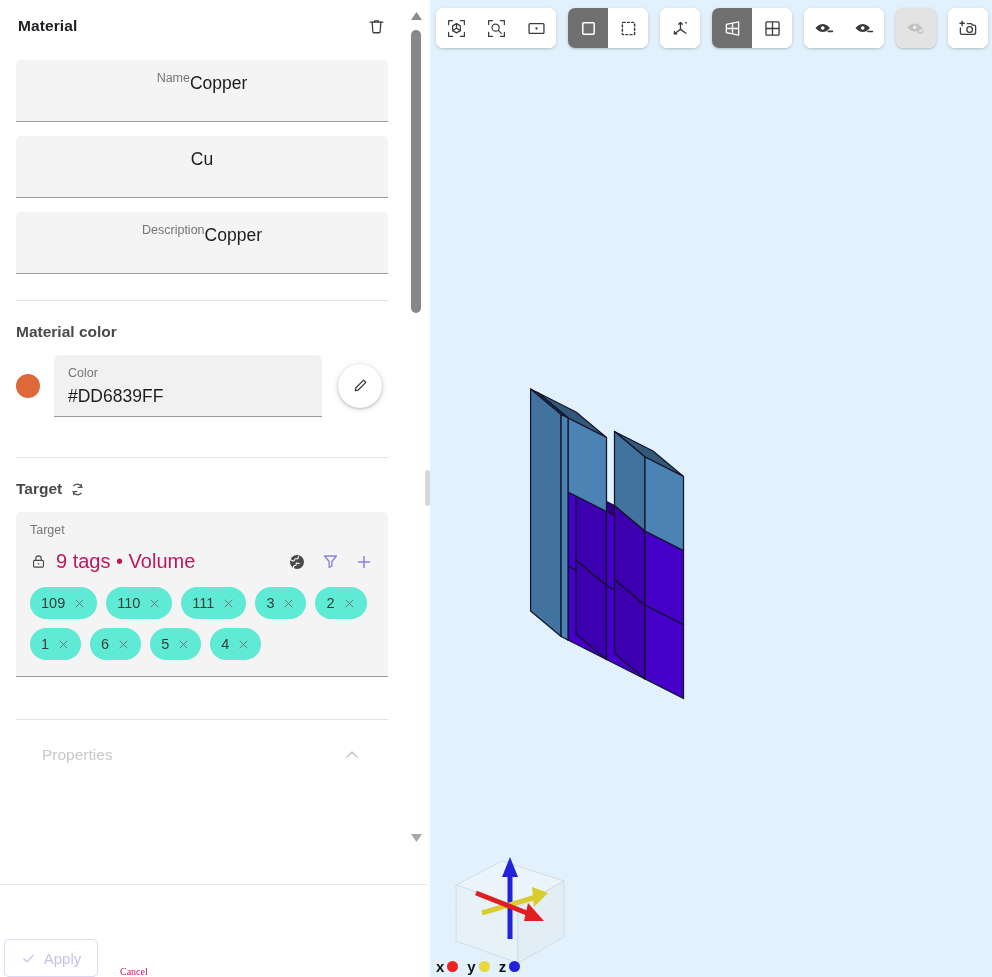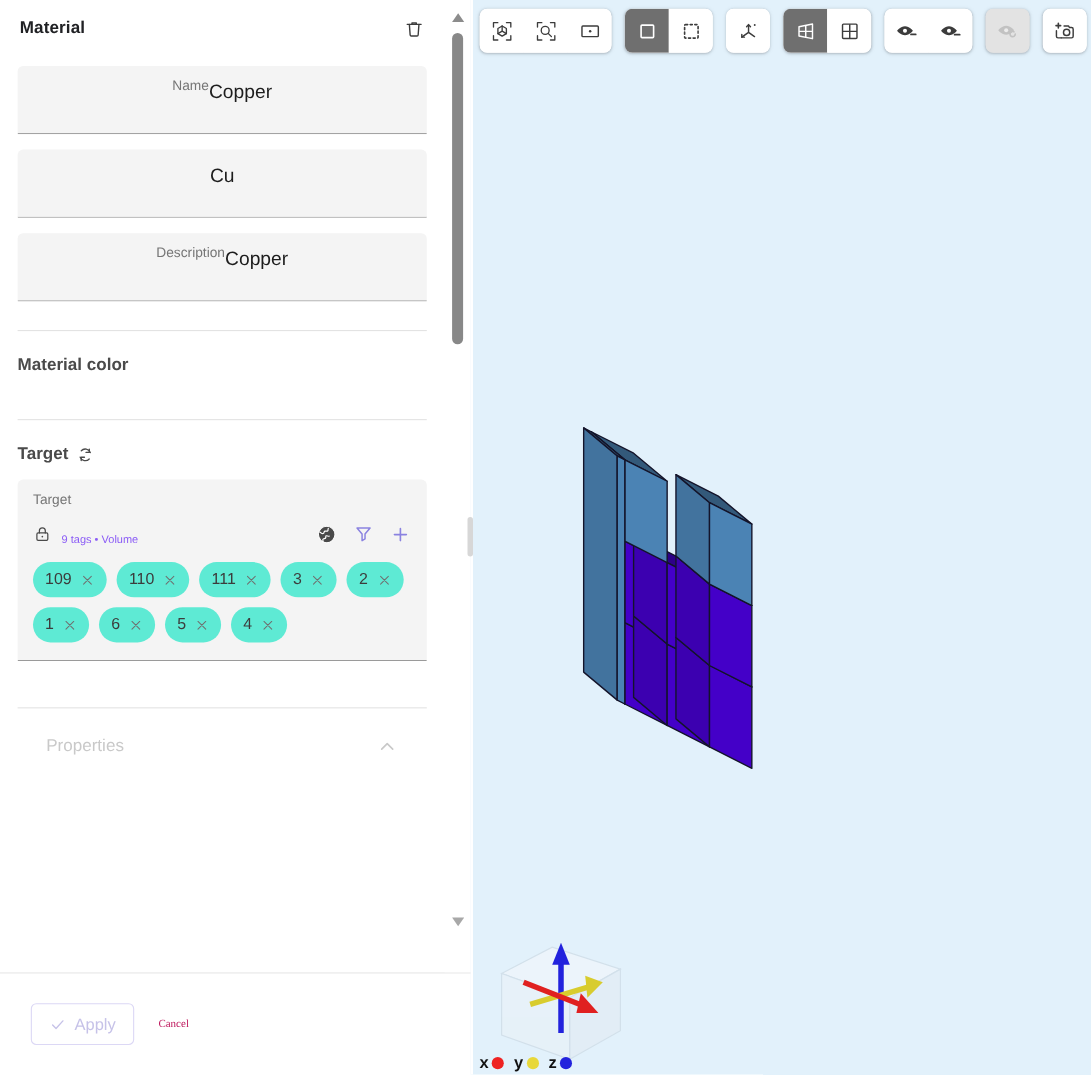--- a/index.html
+++ b/index.html
@@ -77,21 +77,21 @@
   
   .target-box {
     margin-top: 14px;
     background: #f4f4f4;
     border-bottom: 1px solid #9a9a9a;
     border-radius: 5px 5px 0 0;
     padding: 11px 14px 16px 14px;
   }
   .target-box-label { font-size: 12.5px; color: #767676; }
   .tags-head { display: flex; align-items: center; margin-top: 13px; }
-  .tags-head-text { font-size: 10px; color: #8b5cf6; margin-left: 9px; margin-top: 12px; }
+  .tags-head-text { font-size: 20px; color: #be185d; margin-left: 9px; }
   .tags-head-icons { margin-left: auto; display: flex; align-items: center; gap: 14px; }
   .chips { display: flex; flex-wrap: wrap; gap: 9px; margin-top: 14px; }
   .chip {
     background: #5eead4; border-radius: 16px;
     height: 32px; padding: 0 11px;
     display: inline-flex; align-items: center; gap: 8px;
     font-size: 14.5px; color: #3c3c3c; cursor: pointer;
   }
   .chip-x { display: flex; align-items: center; }
 
@@ -116,22 +116,22 @@
   #sb-thumb {
     position: absolute; left: 7px; top: 30px;
     width: 10px; height: 283px; border-radius: 6px;
     background: #888888; cursor: pointer;
   }
 
   
   #panel-footer {
     width: 428px; height: 93px;
     border-top: 1px solid #e7e7e7;
-    display: flex; align-items: center;
-    padding-left: 28px; gap: 22px;
+    display: flex; align-items: flex-end;
+    padding-left: 4px; gap: 22px;
     background: #fff;
   }
   #apply-button {
     height: 38px; min-width: 94px;
     border: 1px solid #dcd8f5; border-radius: 5px;
     background: #ffffff; color: #c6c2e8;
     font-size: 15px; font-family: inherit;
     display: flex; align-items: center; justify-content: center; gap: 8px;
     cursor: default;
   }
@@ -226,20 +226,34 @@
           <div class="field-label">Description</div>
           <div class="field-value">Copper</div>
         </div>
 
         <div class="divider" style="margin-top:26px;"></div>
 
         <div class="section-title" style="margin-top:22px;">
           <span>Material color</span>
         </div>
 
+        <div class="color-row">
+          <span class="color-dot" id="color-dot" style="background: rgb(221, 104, 57);"></span>
+          <div class="color-field">
+            <div class="field-label">Color</div>
+            <div class="field-value">#DD6839FF</div>
+          </div>
+          <button class="edit-fab">
+            <span style="display:flex;">
+              <svg width="18" height="18" viewBox="0 0 24 24" fill="none" stroke="#3c3c3c" stroke-width="1.7" stroke-linecap="round" stroke-linejoin="round">
+                <path d="M16.8 4.2l3 3L9.6 17.4l-3.9.9.9-3.9z"></path>
+              </svg>
+            </span>
+          </button>
+        </div>
 
         <div class="divider" style="margin-top:40px;"></div>
 
         <div class="section-title" style="margin-top:22px;">
           <span>Target</span>
           <span style="display:flex;">
             <svg width="17" height="17" viewBox="0 0 24 24" fill="none" stroke="#4a4a4a" stroke-width="1.7" stroke-linecap="round" stroke-linejoin="round">
               <path d="M18.5 9a7 7 0 0 0-11.6-2.3"></path>
                 <path d="M5.5 15a7 7 0 0 0 11.6 2.3"></path>
               <polyline points="17.2,4.6 17.2,8.9 13,8.9"></polyline>

